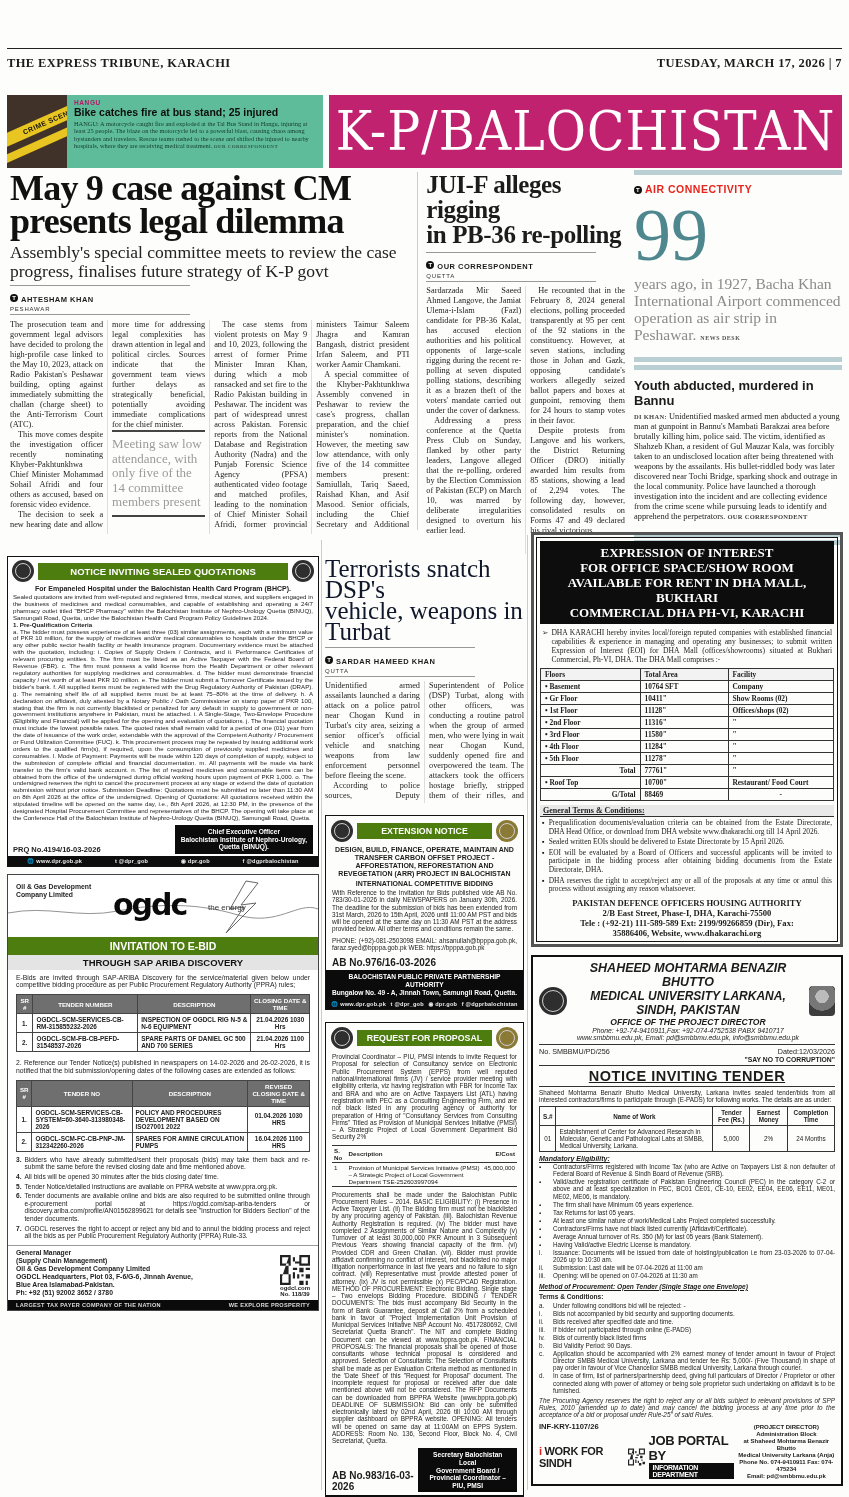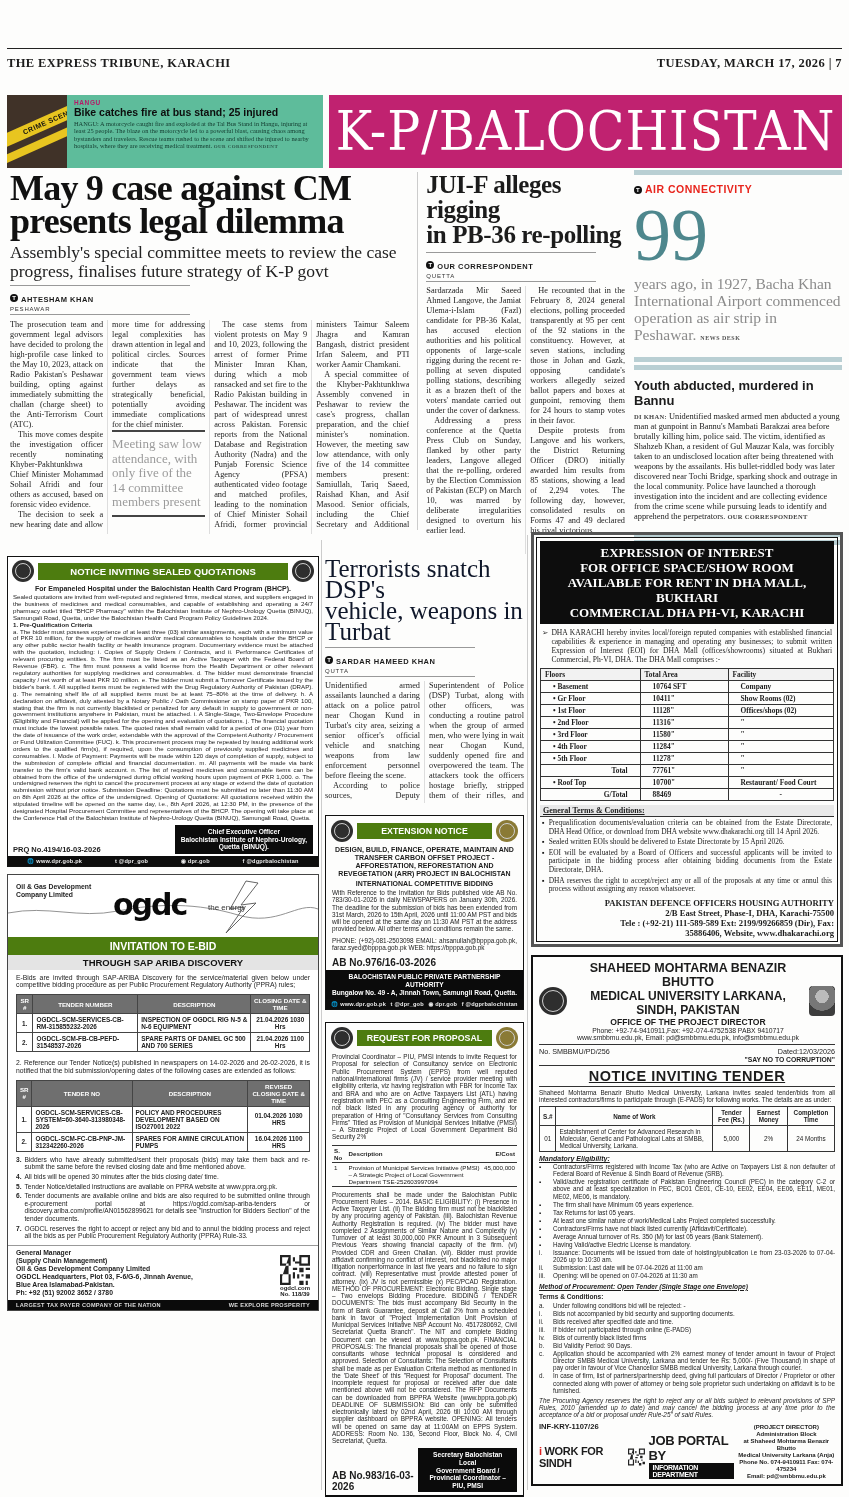--- a/index.html
+++ b/index.html
@@ -119,27 +119,27 @@
   table.rfp{border-collapse:collapse;width:calc(100% - 12px);margin:2px 6px;font-size:6.2px;}
   table.rfp th{border-top:1px solid #333;border-bottom:1px solid #333;text-align:left;padding:1px 2px;}
   table.rfp td{padding:1px 2px;vertical-align:top;border-bottom:1px solid #333;}
   .rfp-foot{display:flex;justify-content:space-between;align-items:flex-end;padding:2px 6px 3px 6px;gap:4px;}
   
   .dha{border:3px solid #555;outline:1.5px solid #111;outline-offset:-6px;padding:6px;font-family:"Liberation Serif",serif;}
   .dha-title{background:#0d0d0d;color:#fff;text-align:center;font-weight:bold;font-size:13px;line-height:15px;padding:4px 2px;}
   .dha-intro{font-size:7.6px;line-height:9px;text-align:justify;margin:4px 2px;display:flex;gap:3px;}
   table.dha-t{border-collapse:collapse;width:100%;font-size:7.4px;}
   table.dha-t th{border:1px solid #333;text-align:left;padding:1px 4px;background:#f2f2f2;}
-  table.dha-t td{border:1px solid #333;padding:1px 12px;font-weight:bold;}
+  table.dha-t td{border:1px solid #333;padding:1px 4px;font-weight:bold;}
   .dha-gt{font-weight:bold;font-size:8px;border-bottom:1px solid #333;margin-top:4px;background:#e9e9e9;padding:1px 3px;text-decoration:underline;}
   .dha-li{display:flex;gap:4px;font-size:7.4px;line-height:8.6px;text-align:justify;margin:2px 2px;}
-  .dha-foot{text-align:right;font-weight:bold;font-size:8.6px;line-height:10px;margin-top:4px;}
+  .dha-foot{text-align:center;font-weight:bold;font-size:8.6px;line-height:10px;margin-top:4px;}
   
   .smbb{margin-top:8px;border:2px solid #111;font-family:"Liberation Sans",sans-serif;padding:4px 6px;}
-  .smbb-head{display:flex;gap:5px;align-items:center;}
+  .smbb-head{display:flex;gap:5px;align-items:center;font-style:italic;}
   .smbb-lines{flex:1;text-align:center;}
   .smbb-l1{font-weight:bold;font-size:12.5px;}
   .smbb-l2{font-weight:bold;font-size:12px;}
   .smbb-l3{font-weight:bold;font-size:8.6px;}
   .smbb-l4{font-size:6.8px;}
   .portrait{width:26px;height:30px;flex:none;border-radius:4px;background:radial-gradient(circle at 50% 35%,#bbb 0 28%,#777 29% 60%,#3d3d3d 61%);}
   .smbb-ref{display:flex;justify-content:space-between;font-size:7.2px;border-top:1px solid #333;margin-top:3px;padding-top:2px;}
   .saynb{text-align:right;font-weight:bold;font-size:6.8px;}
   .nit{font-weight:bold;font-size:14.5px;text-align:center;text-decoration:underline;border-top:1px solid #333;border-bottom:1px solid #333;padding:2px 0;margin:2px 0;letter-spacing:.5px;}
   .smbb-body{font-size:6.3px;line-height:7.2px;text-align:justify;}

